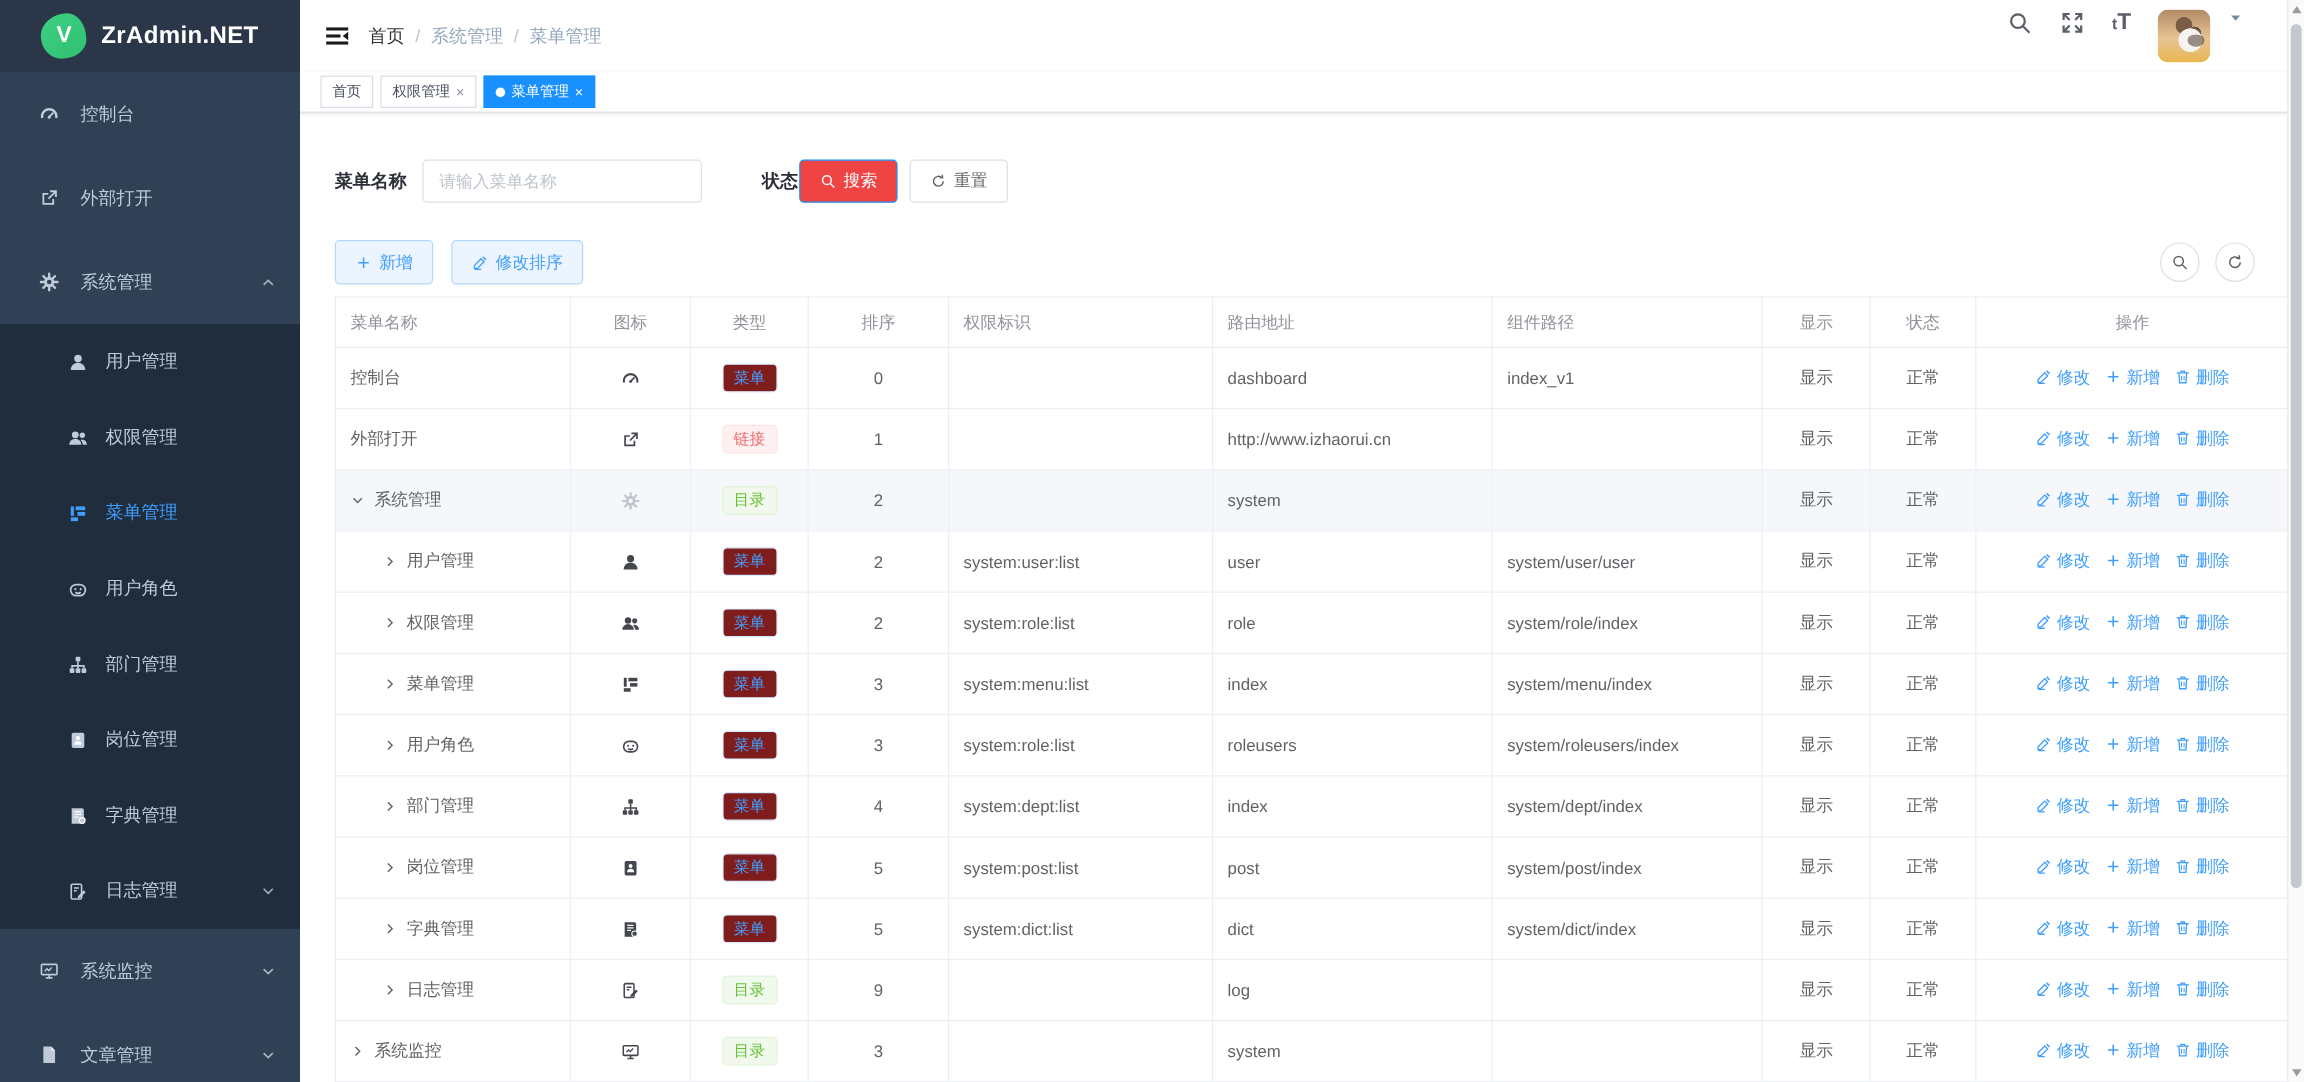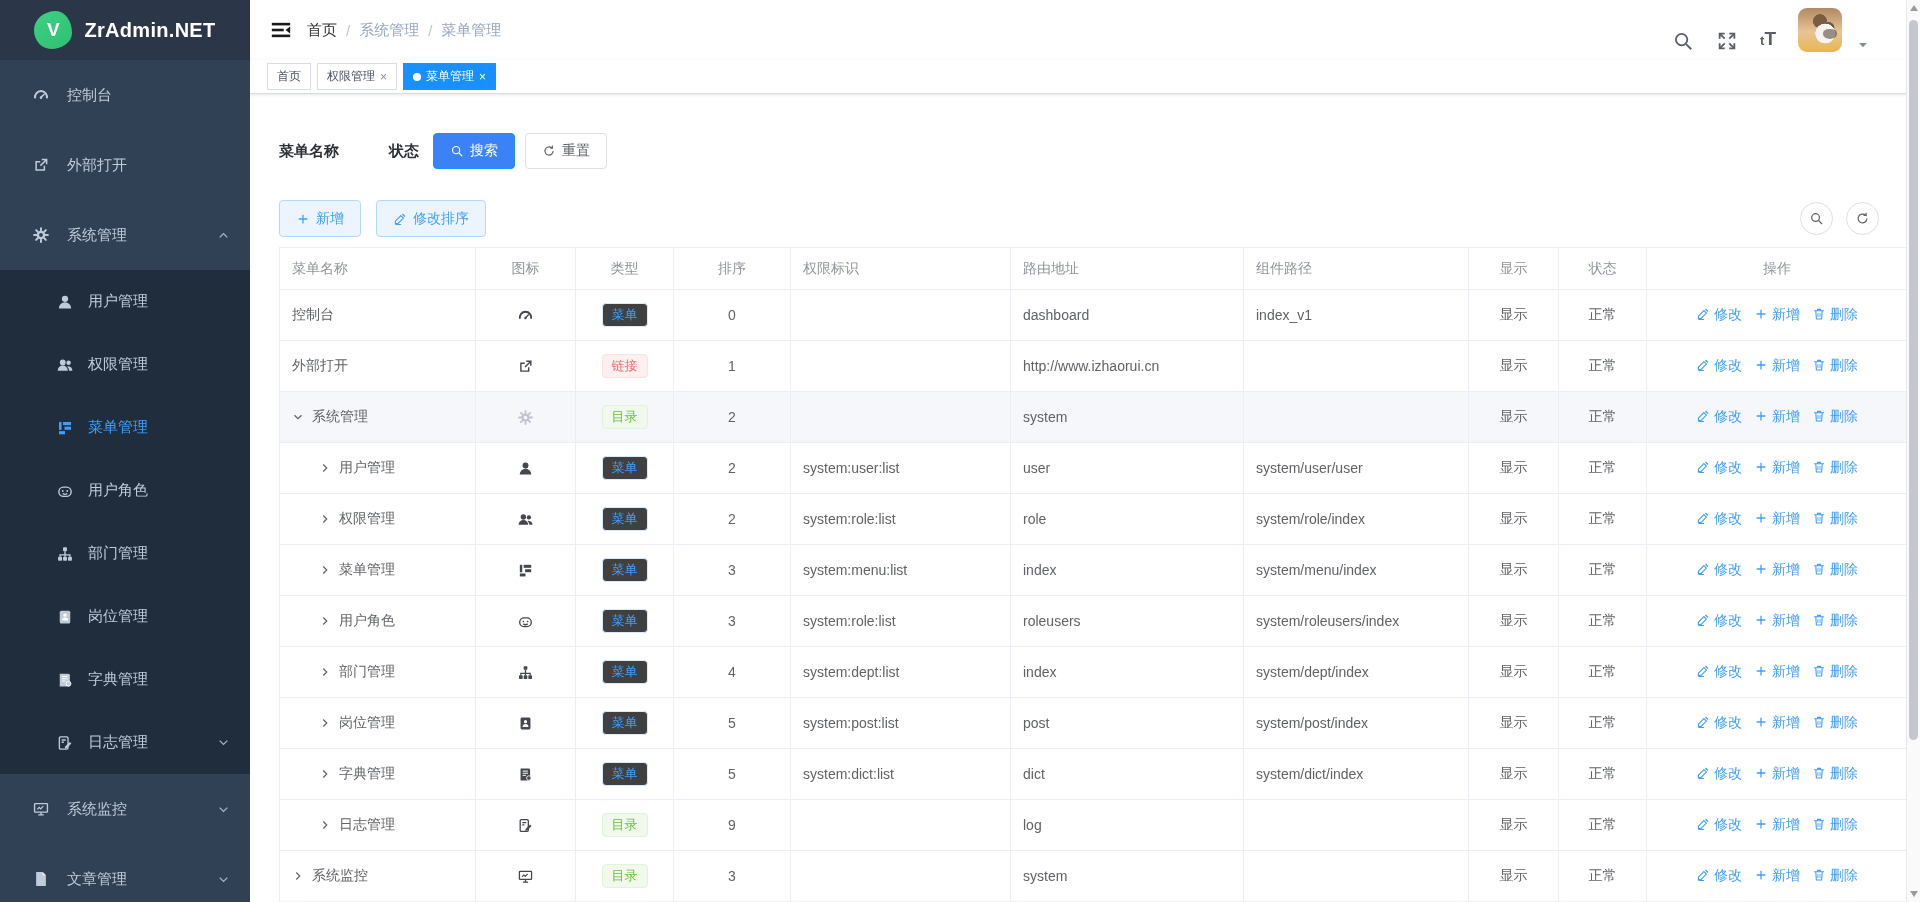--- a/index.html
+++ b/index.html
@@ -23,21 +23,21 @@
 
   
   .main { flex:1; height:902px; background:#fff; position:relative; overflow:hidden; }
   .navbar { height:60px; display:flex; align-items:center; padding:0 50px 0 20px; }
   .hamburger { width:22px; height:22px; color:#1a1a1a; cursor:pointer; }
   .hamburger svg { width:22px; height:22px; display:block; }
   .breadcrumb { margin-left:15px; display:flex; align-items:center; gap:9px; font-size:15px; }
   .bc-link { color:#303133; cursor:pointer; }
   .bc-sep { color:#c0c4cc; }
   .bc-muted { color:#97a8be; }
-  .nav-tools { margin-left:auto; display:flex; align-items:flex-end; gap:22px; }
+  .nav-tools { margin-left:auto; display:flex; align-items:flex-start; gap:22px; }
   .tool-btn { width:22px; height:22px; color:#5a5e66; cursor:pointer; }
   .tool-btn svg { width:22px; height:22px; display:block; }
   .font-tool { font-size:19px; font-weight:bold; color:#5a5e66; line-height:22px; cursor:pointer; }
   .font-tool .small-t { font-size:13px; }
   .avatar { width:44px; height:44px; border-radius:9px; cursor:pointer; overflow:hidden; position:relative;
     background:
       radial-gradient(circle at 62% 58%, #f7f3ee 0 26%, transparent 27%),
       radial-gradient(circle at 50% 30%, #7a5c44 0 18%, transparent 19%),
       radial-gradient(circle at 70% 45%, #6e5a49 0 14%, transparent 15%),
       linear-gradient(180deg,#b08a63 0%, #e8c496 55%, #e9b64d 100%); }
@@ -58,21 +58,21 @@
   .filter-row { margin-top:39px; display:flex; align-items:center; height:36px; }
   .f-label { font-weight:bold; color:#2b2f36; font-size:15px; }
   .text-input { width:233px; height:36px; border:1px solid #dcdfe6; border-radius:4px; padding:0 13px; font-size:14px; color:#606266; margin-left:13px; outline:none; font-family:inherit; }
   .text-input::placeholder { color:#bfc4cc; }
   .status-label { margin-left:50px; }
   .select-box { width:241px; height:36px; border:1px solid #dcdfe6; border-radius:4px; margin-left:8px; display:flex; align-items:center; padding:0 13px; color:#bfc4cc; cursor:pointer; position:relative; }
   .select-box .sel-arrow { margin-left:auto; width:13px; height:13px; color:#c0c4cc; }
   .select-box .sel-arrow svg { width:13px; height:13px; display:block; }
   .btn { height:36px; border-radius:4px; display:inline-flex; align-items:center; justify-content:center; gap:6px; font-size:14px; cursor:pointer; border:1px solid transparent; padding:0 16px; }
   .btn svg { width:14px; height:14px; }
-  .btn-primary { background:#3b82f6; border-color:#1890ff; color:#fff; margin-left:14px;justify-content:flex-end; }
+  .btn-primary { background:#ef4444; border-color:#1890ff; color:#fff; margin-left:1px;justify-content:flex-end; }
   .btn-default { background:#fff; border-color:#dcdfe6; color:#606266; margin-left:10px; }
   .btn-plain { background:#ecf5ff; border-color:#b3d8ff; color:#409eff; height:37px; }
 
   .toolbar-row { margin-top:31px; display:flex; align-items:center; }
   .toolbar-row .gap { margin-left:15px; }
   .right-circles { margin-left:auto; margin-right:28px; display:flex; gap:13px; }
   .circle-btn { width:33px; height:33px; border-radius:50%; border:1px solid #dcdfe6; background:#fff; color:#606266; display:flex; align-items:center; justify-content:center; cursor:pointer; }
   .circle-btn svg { width:15px; height:15px; }
 
   
@@ -84,21 +84,21 @@
   .ta-l { text-align:left; } .ta-c { text-align:center; }
   tr.hl td { background:#f5f7fa; }
   .name-cell { display:flex; align-items:center; gap:8px; }
   .name-cell .indent { width:19px; flex-shrink:0; display:inline-block; }
   .tree-arrow { width:12px; height:12px; color:#5f6368; flex-shrink:0; }
   .tree-arrow svg { width:12px; height:12px; display:block; }
   .cell-icon { width:17px; height:17px; color:#44474d; display:inline-block; vertical-align:middle; }
   .cell-icon svg { width:17px; height:17px; display:block; }
   .cell-icon.light { color:#c0c4cc; }
   .tag { display:inline-block; height:24px; line-height:22px; padding:0 9px; border-radius:4px; font-size:13px; border:1px solid; }
-  .tag-blue { color:#409eff; background:#404040; border-color:#d9ecff; }
+  .tag-blue { color:#409eff; background:#7f1d1d; border-color:#d9ecff; }
   .tag-red { color:#f56c6c; background:#fef0f0; border-color:#fde2e2; }
   .tag-green { color:#67c23a; background:#f0f9eb; border-color:#e1f3d8; }
   .op-link { color:#409eff; display:inline-flex; align-items:center; gap:4px; cursor:pointer; margin:0 6px; font-size:14px; }
   .op-link svg { width:14px; height:14px; }
 
   
   .win-scrollbar { position:absolute; top:0; right:0; width:14px; height:902px; background:#fafafa; border-left:1px solid #e8e8e8; z-index:50; }
   .ws-up { position:absolute; top:5px; left:3px; width:0; height:0; border-left:4px solid transparent; border-right:4px solid transparent; border-bottom:6px solid #9b9b9b; }
   .ws-down { position:absolute; bottom:5px; left:3px; width:0; height:0; border-left:4px solid transparent; border-right:4px solid transparent; border-top:6px solid #9b9b9b; }
   .ws-thumb { position:absolute; top:20px; left:2px; width:9px; height:720px; background:#c4c7cd; border-radius:5px; }
@@ -326,20 +326,21 @@
           <span class="tab-dot"></span>
           <span>菜单管理</span>
           <span class="tab-close">×</span>
         </span>
       </div>
 
     <div class="content">
 
       <div class="filter-row">
         <span class="f-label">菜单名称</span>
+        <input class="text-input" type="text" placeholder="请输入菜单名称" style="">
         <span class="f-label status-label">状态</span>
         <button class="btn btn-primary">
           <span style="width:14px;height:14px;display:inline-block"><svg viewBox="0 0 24 24" fill="none" stroke="currentColor" stroke-width="2">
                 <circle cx="10.5" cy="10.5" r="6.2"></circle>
                 <path d="M15.3 15.3L21 21"></path>
               </svg></span>
           <span>搜索</span>
         </button>
         <button class="btn btn-default">
           <span style="width:14px;height:14px;display:inline-block"><svg viewBox="0 0 24 24" fill="none" stroke="currentColor" stroke-width="2">

